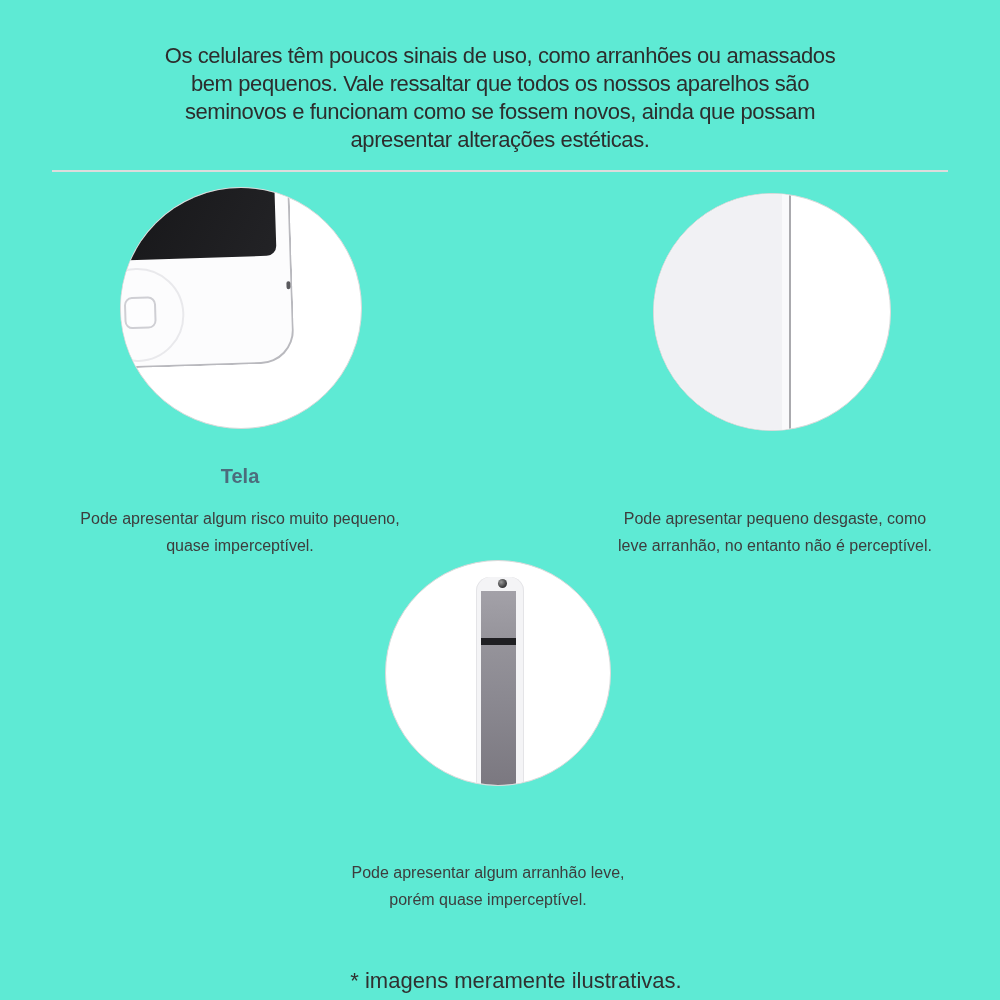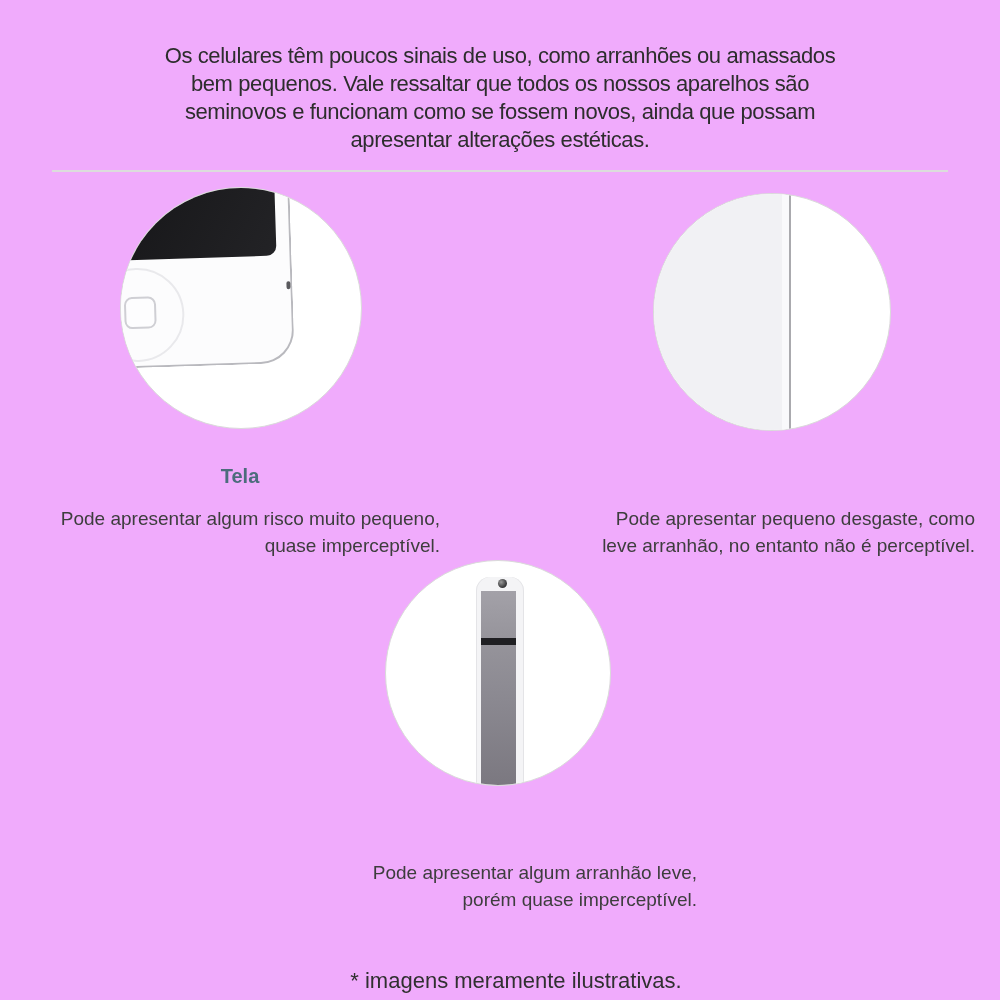--- a/index.html
+++ b/index.html
@@ -1,43 +1,43 @@
 <!DOCTYPE html>
 <html><head>
 <meta charset="utf-8">
 <style>
   html,body{margin:0;padding:0;background:#fff;}
   .canvas{
-    position:relative;width:1000px;height:1000px;background:#f0abfc;
+    position:relative;width:1000px;height:1000px;background:#5eead4;
     font-family:"Liberation Sans","DejaVu Sans",sans-serif;overflow:hidden;
   }
   
   .intro{
     position:absolute;top:42px;left:100px;width:800px;margin:0;
     font-size:22px;line-height:28px;letter-spacing:-0.4px;
     color:#2d2d2d;text-align:center;white-space:pre-line;
   }
   .divider{
     position:absolute;top:170px;left:52px;width:896px;height:2px;
     background:#dcdcdc;border:none;margin:0;
   }
   .sec-title{
     position:absolute;margin:0;width:300px;text-align:center;
     font-size:20px;font-weight:bold;color:#4c6c7c;line-height:30px;
   }
   .sec-desc{
-    position:absolute;margin:0;width:400px;text-align:right;
-    font-size:19px;line-height:27px;color:#3d3d3d;white-space:pre-line;
+    position:absolute;margin:0;width:400px;text-align:center;
+    font-size:16px;line-height:27px;color:#3d3d3d;white-space:pre-line;
   }
   .t-tela{top:461px;left:90px;}
   .d-tela{top:505px;left:40px;}
   .t-traseira{top:461px;left:622px;}
   .d-traseira{top:505px;left:575px;}
   .t-lateral{top:816px;left:347px;}
-  .d-lateral{top:859px;left:297px;}
+  .d-lateral{top:859px;left:288px;}
   .footnote{
     position:absolute;top:950px;left:0;width:1000px;margin:16px;
     font-size:22px;line-height:30px;color:#303030;text-align:center;
   }
   
   .circle{
     position:absolute;border-radius:50%;border:1px solid #dadada;
     background:#fff;overflow:hidden;
   }
   .circle-tela{left:120px;top:187px;width:240px;height:240px;}

